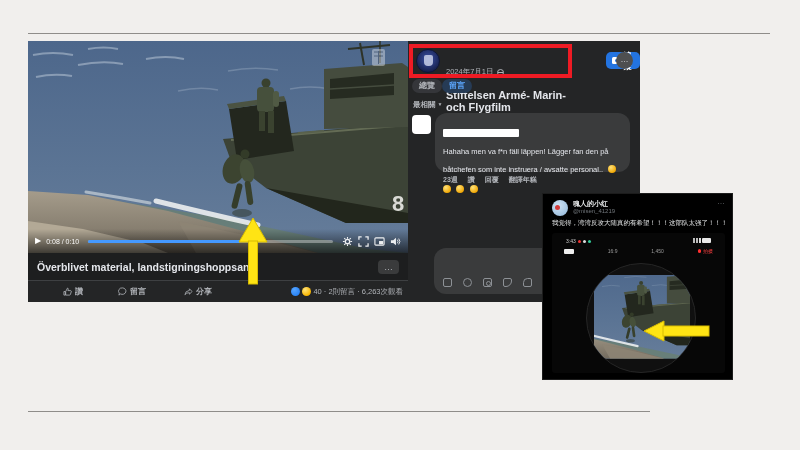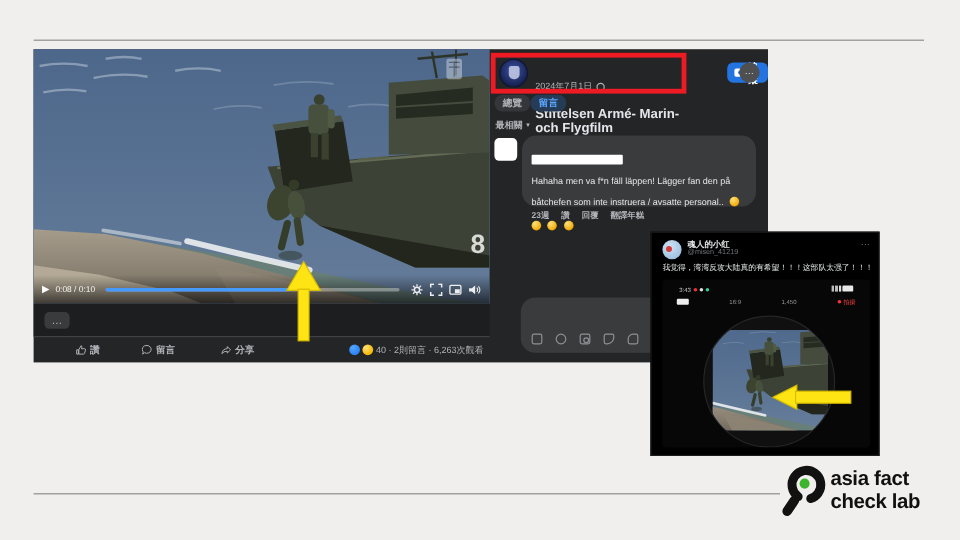--- a/index.html
+++ b/index.html
@@ -188,20 +188,21 @@
           <rect x="5.5" y="5.5" width="4.5" height="3.5" fill="#fff"></rect>
         </svg>
         <svg class="vicon" viewBox="0 0 12 12">
           <polygon points="1,4.5 3.5,4.5 6.5,2 6.5,10 3.5,7.5 1,7.5" fill="#fff"></polygon>
           <path d="M8,4 q1.6,2 0,4 M9.5,2.8 q2.6,3.2 0,6.4" stroke="#fff" stroke-width="1" fill="none"></path>
         </svg>
       </div>
     </div>
 
     <div id="vtitlebar">
+      <div id="vtitle">Överblivet material, landstigningshoppsan</div>
       <div id="vtitle-more">…</div>
     </div>
 
     <div id="vactions">
       <div class="vact" id="act-like">
         <svg viewBox="0 0 10 10">
             <path d="M1,5 h1.6 v4 H1 z M3,9 V5 L5,1.2 q1,.2 .8,1.4 L5.4,4 H8.6 q.9,.3 .6,1.2 L8.2,8.4 q-.2,.6 -.9,.6 z" fill="none" stroke="#b0b3b8" stroke-width=".9"></path>
           </svg>
         <span>讚</span>
       </div>
@@ -305,24 +306,13 @@
 
   <svg class="arrow-svg" id="arrow-main" width="34" height="70" viewBox="0 0 34 70">
     <polygon points="17,2 31,26 3,26" stroke="#d8bc00" stroke-width="1" style="fill: rgb(255, 228, 20);"></polygon>
     <rect x="12.5" y="25" width="9" height="43" stroke="#d8bc00" stroke-width="1" style="fill: rgb(255, 228, 20);"></rect>
   </svg>
   <svg class="arrow-svg" id="arrow-small" width="70" height="24" viewBox="0 0 70 24">
     <polygon points="2,12 22,2 22,22" stroke="#d8bc00" stroke-width="1" style="fill: rgb(255, 228, 20);"></polygon>
     <rect x="21" y="7" width="46" height="10" stroke="#d8bc00" stroke-width="1" style="fill: rgb(255, 228, 20);"></rect>
   </svg>
 
-  <div id="logo">
-    <svg id="logo-icon" width="40" height="52" viewBox="0 0 40 52">
-      <circle cx="22" cy="18" r="12" fill="none" stroke="#111" stroke-width="7.5" stroke-dasharray="64 12" transform="rotate(125 22 18)" stroke-linecap="round"></circle>
-      <circle cx="20.5" cy="17" r="4.2" style="fill: rgb(60, 181, 45);"></circle>
-      <line x1="12" y1="31" x2="6" y2="40" stroke="#111" stroke-width="8" stroke-linecap="round"></line>
-    </svg>
-    <div id="logo-text">
-      <div>asia fact</div>
-      <div>check lab</div>
-    </div>
-  </div>
 </div>
 
 </body></html>

